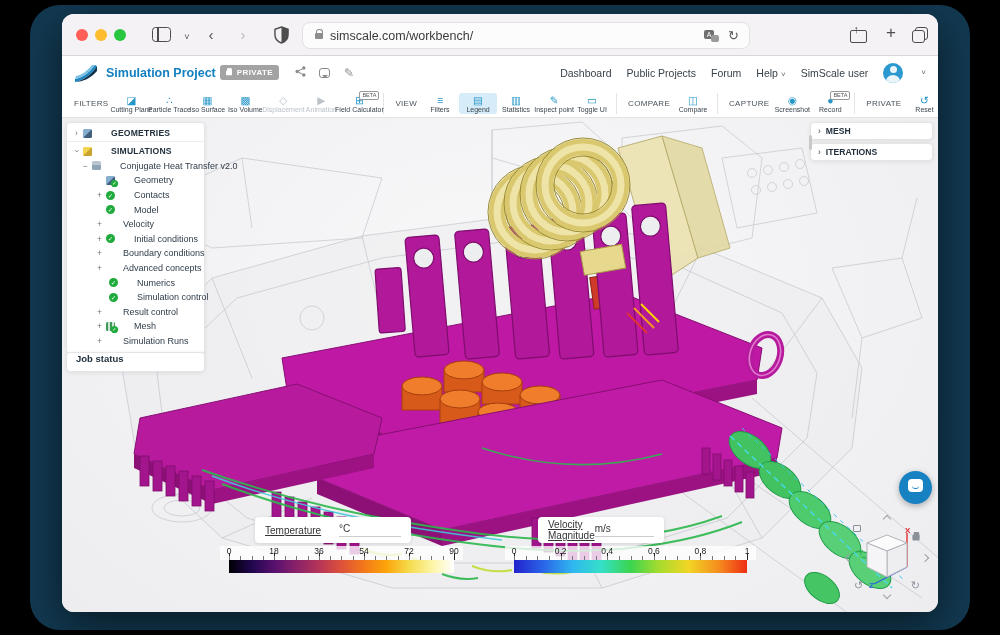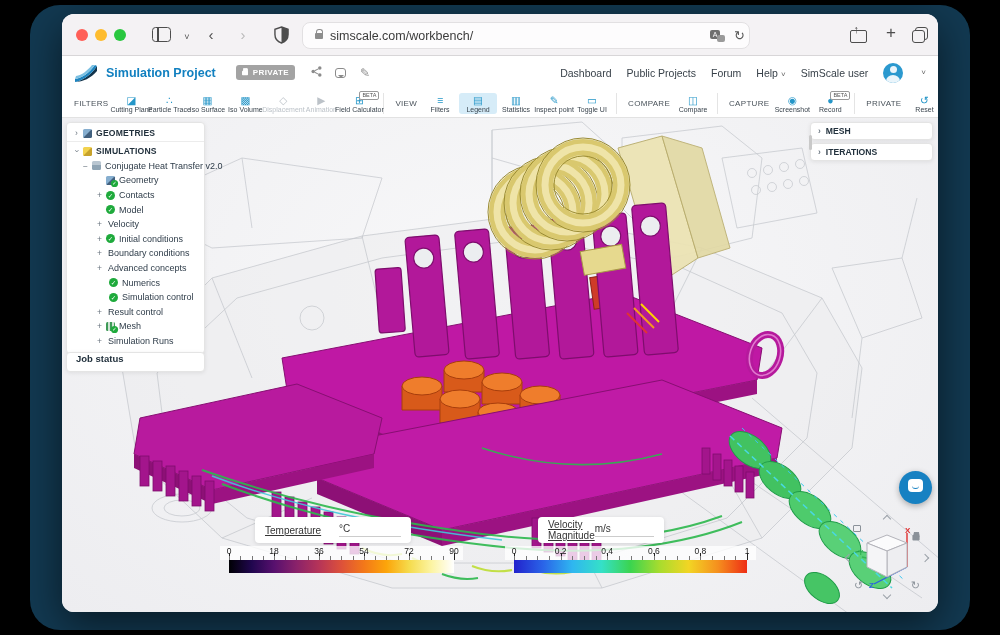--- a/index.html
+++ b/index.html
@@ -9,39 +9,39 @@
   .window { position:absolute; left:62px; top:14px; width:876px; height:598px; background:#fff; border-radius:12px; overflow:hidden; box-shadow:0 12px 40px rgba(0,0,0,.55); display:flex; flex-direction:column; }
 
   
   .chrome { height:42px; background:#f4f2f4; border-bottom:1px solid #d8d6d8; position:relative; flex:none; }
   .tl { position:absolute; top:15px; width:12px; height:12px; border-radius:50%; }
   .ci { position:absolute; top:11px; color:#4d4d4d; font-size:15px; line-height:20px; text-align:center; width:22px; height:20px; cursor:default; }
   .ci.dis { color:#b9b9b9; }
   .sbicon { position:absolute; left:90px; top:13px; width:19px; height:15px; border:1.6px solid #4d4d4d; border-radius:3.5px; }
   .sbicon::before { content:""; position:absolute; left:4px; top:0; bottom:0; width:1.6px; background:#4d4d4d; }
   .shield { position:absolute; left:212px; top:12px; width:15px; height:18px; }
-  .urlbar { position:absolute; left:240px; top:8px; width:448px; height:27px; background:#fdfcfd; border:1px solid #e2e0e2; border-radius:8px; display:flex; align-items:center; padding:0 4px 0 12px; }
+  .urlbar { position:absolute; left:240px; top:8px; width:448px; height:27px; background:#fdfcfd; border:1px solid #e2e0e2; border-radius:8px; display:flex; align-items:center; padding:0 10px 0 12px; }
   .urltext { font-size:12.5px; color:#3c3c3c; margin-left:7px; flex:1; }
   .lock { width:8px; height:6px; background:#8d8d8d; border-radius:1px; position:relative; display:inline-block; flex:none; }
   .lock::before { content:""; position:absolute; left:1.3px; top:-4px; width:5px; height:5px; border:1.3px solid #8d8d8d; border-bottom:none; border-radius:3px 3px 0 0; }
   .translate { width:15px; height:12px; position:relative; margin-right:9px; }
   .translate::before { content:"A"; position:absolute; left:0; top:0; width:10px; height:9px; background:#6f6f6f; border-radius:2px; color:#fdfcfd; font-size:7px; line-height:9px; text-align:center; }
   .translate::after { content:""; position:absolute; right:0; bottom:0; width:8px; height:7px; background:#9a9a9a; border-radius:2px; }
   .reload { color:#5a5a5a; font-size:13px; }
   .share-up { position:absolute; width:15px; height:17px; }
   .share-up::before { content:""; position:absolute; left:0; bottom:0; width:15px; height:11px; border:1.7px solid #4d4d4d; border-radius:2px; }
   .share-up::after { content:"↑"; position:absolute; left:3.5px; top:-3px; font-size:11px; color:#4d4d4d; background:transparent; }
   .tabs-ov { position:absolute; width:16px; height:16px; }
   .tabs-ov::before { content:""; position:absolute; right:0; top:0; width:11px; height:11px; border:1.7px solid #4d4d4d; border-radius:3px; }
   .tabs-ov::after { content:""; position:absolute; left:0; bottom:0; width:11px; height:11px; border:1.7px solid #4d4d4d; border-radius:3px; background:#f4f2f4; }
 
   
   .appbar { height:33px; background:#fff; display:flex; align-items:center; padding:0 12px; flex:none; }
   .logo { width:24px; height:20px; margin-right:8px; flex:none; }
-  .ptitle { color:#1280c0; font-weight:bold; font-size:12.5px; margin-right:20px; }
+  .ptitle { color:#1280c0; font-weight:bold; font-size:12.5px; margin-right:4px; }
   .badge { background:#a3a3a3; color:#fff; font-size:8px; font-weight:bold; letter-spacing:.4px; border-radius:3px; padding:3px 6px 3px 5px; display:inline-flex; align-items:center; gap:4px; margin-right:14px; }
   .badge .lock { transform:scale(.75); }
   .badge .lock, .badge .lock::before { background:#fff; border-color:#fff; }
   .hicon { color:#8b8b8b; font-size:12px; margin-right:12px; width:14px; text-align:center; }
   .bubble { width:11px; height:10px; border:1.4px solid #8b8b8b; border-radius:3px; position:relative; margin-right:12px; }
   .bubble::after { content:""; position:absolute; left:2px; bottom:-4px; border:3px solid transparent; border-top-color:#8b8b8b; }
   .appnav { margin-left:auto; display:flex; align-items:center; gap:15px; font-size:10.5px; color:#39424a; }
   .appnav .chev { font-size:8px; color:#666; margin-left:3px; }
   .avatar { width:20px; height:20px; border-radius:50%; background:#2b99cf; position:relative; overflow:hidden; }
   .avatar::before { content:""; position:absolute; left:6.5px; top:3.5px; width:7px; height:7px; border-radius:50%; background:#eaf5fb; }
@@ -62,21 +62,21 @@
   .viewport { position:relative; flex:1; background:radial-gradient(ellipse at 50% 35%, #f8f8f9 0%, #ededf0 100%); overflow:hidden; }
   .scene { position:absolute; inset:0; }
 
   .panel { position:absolute; background:#fff; border:1px solid #e4e4e4; border-radius:4px; box-shadow:0 1px 4px rgba(0,0,0,.08); }
   .treepanel { left:4px; top:4px; width:139px; padding:3px 0 5px; }
   .trow { display:flex; align-items:center; height:14.6px; font-size:9px; color:#2e3c49; cursor:pointer; }
   .trow.sep { border-bottom:1px solid #ececec; margin-bottom:2px; padding-bottom:1px; height:16px; }
   .trow .exp { width:9px; text-align:center; color:#6b7680; font-size:8.5px; flex:none; }
   .trow .exp.down { transform:rotate(90deg); }
   .trow.bold .tlab { font-weight:bold; font-size:8.6px; letter-spacing:.2px; color:#22313d; }
-  .tlab { margin-left:4px; white-space:nowrap; }
+  .tlab { margin-left:19px; white-space:nowrap; }
   .lv0 { padding-left:5px; } .lv1 { padding-left:14px; } .lv2 { padding-left:28px; } .lv3 { padding-left:40px; }
   .tico { width:9px; height:9px; border-radius:1.5px; flex:none; margin-left:2px; position:relative; }
   .tico.cubes-blue { background:linear-gradient(135deg,#86aecf 48%,#41607e 52%); }
   .tico.cubes-yellow { background:linear-gradient(135deg,#f2d24e 48%,#c7a22c 52%); }
   .tico.sim-tree { background:linear-gradient(180deg,#b9c6d1 40%,#8fa4b4 40%); }
   .tico.mesh { background:repeating-linear-gradient(90deg,#3f9b58 0 2px,#cfe3d4 2px 4px); }
   .chk { width:9px; height:9px; border-radius:50%; background:#1faa3c; color:#fff; font-size:6.5px; line-height:9px; text-align:center; flex:none; margin-left:2px; }
   .chk::before { content:"✓"; }
   .tico .chk { position:absolute; right:-4px; bottom:-3px; transform:scale(.8); }
   .jobpanel { left:4px; top:234px; width:139px; height:20px; display:flex; align-items:flex-start; padding-left:9px; font-size:9.5px; font-weight:bold; color:#22313d; }

